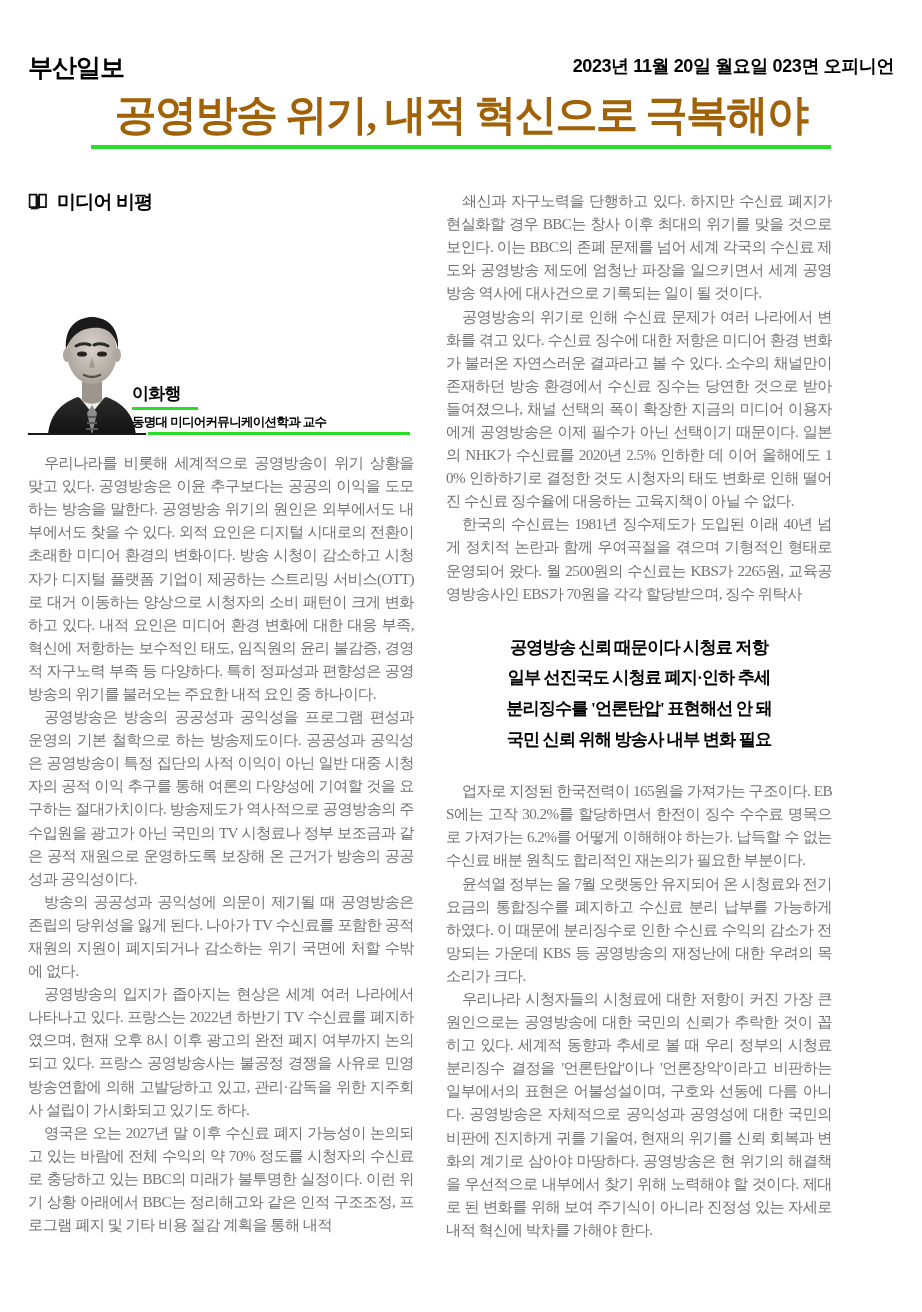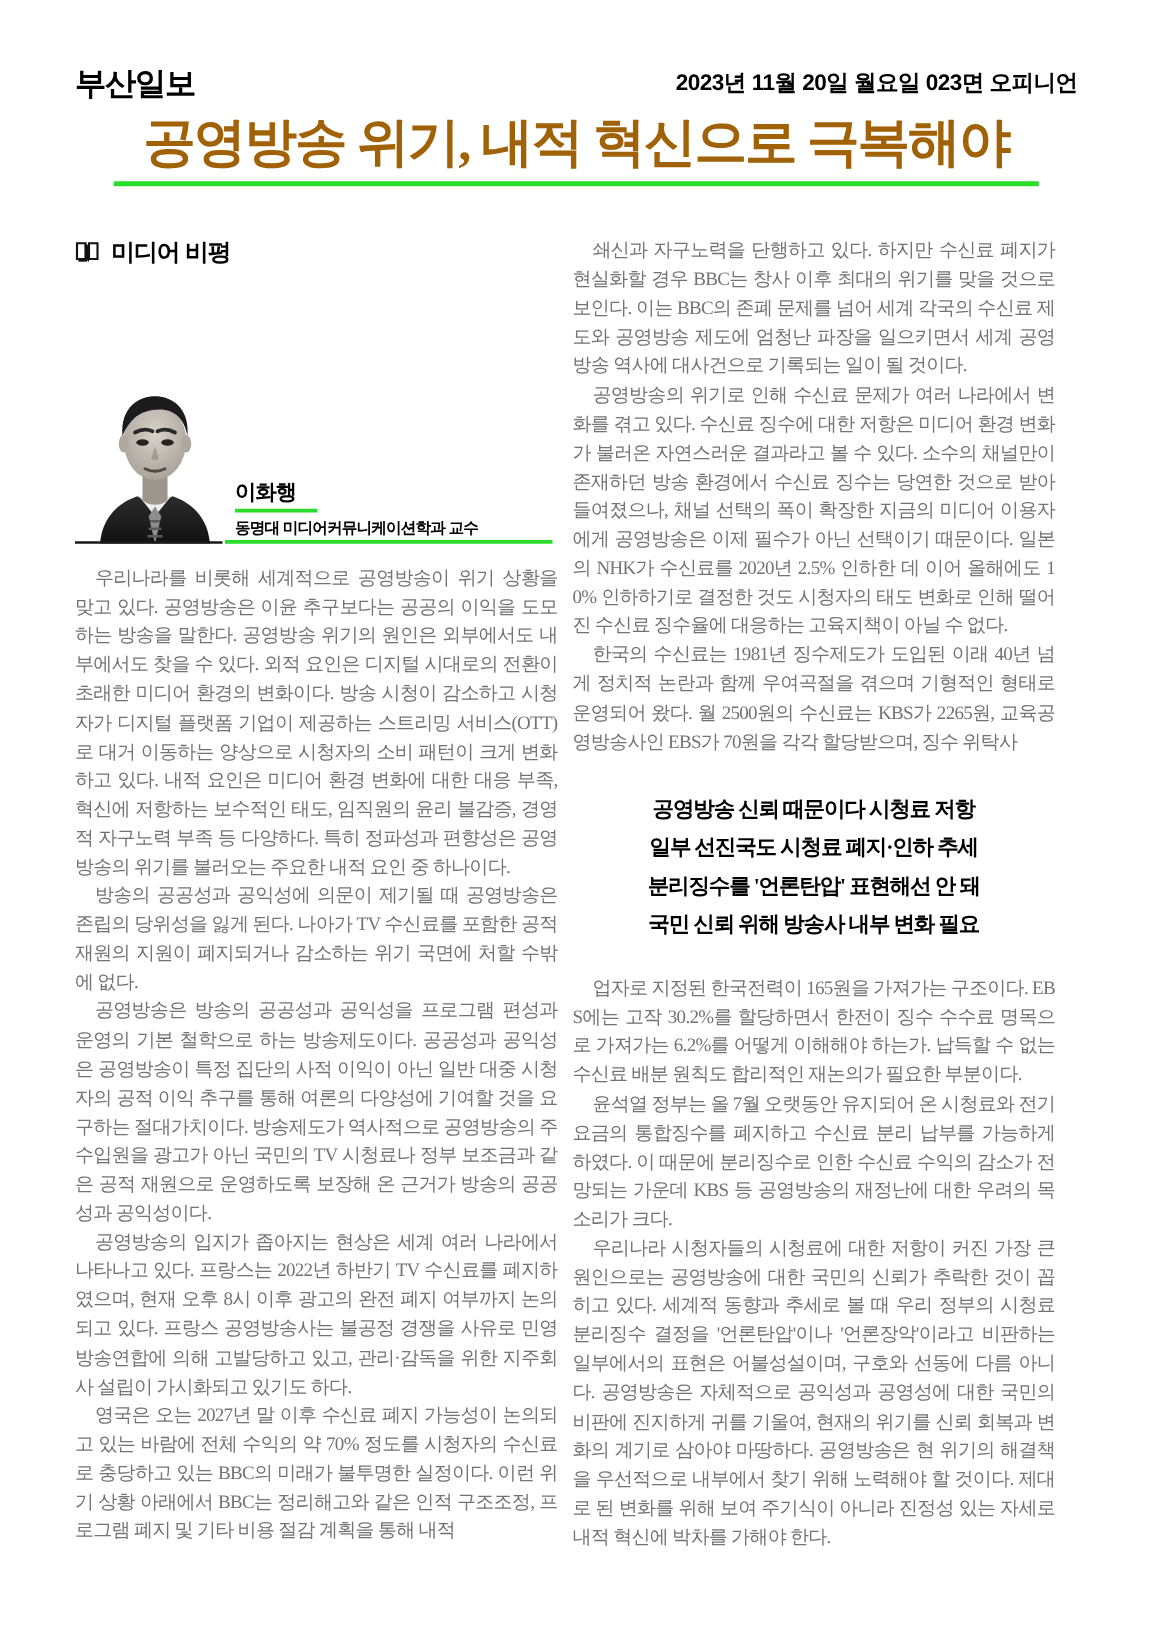--- a/index.html
+++ b/index.html
@@ -13,21 +13,21 @@
     font-family: "Liberation Serif", "DejaVu Serif", serif;
     color: #111111;
     position: relative;
     overflow: hidden;
   }
   .page {
     position: relative;
     width: 922px;
     height: 1312px;
     box-sizing: border-box;
-    padding: 0 60px;
+    padding: 0 28px;
   }
 
   
   .masthead {
     display: flex;
     align-items: flex-end;
     justify-content: space-between;
     padding-top: 46px;
     height: 34px;
   }
@@ -67,21 +67,21 @@
     height: 4px;
     background: #2bdd2b;
     margin: 6px auto 0 auto;
     width: 740px;
   }
 
   
   .columns {
     display: flex;
     margin-top: 40px;
-    gap: 12px;
+    gap: 32px;
     align-items: flex-start;
   }
   .col {
     width: 386px;
     flex: 0 0 386px;
   }
 
   
   .kicker {
     display: flex;
@@ -113,21 +113,21 @@
     position: absolute;
     left: 14px;
     bottom: 0;
     width: 100px;
     height: 134px;
     overflow: hidden;
   }
   .portrait svg { display: block; }
   .author-meta {
     position: absolute;
-    left: 128px;
+    left: 104px;
     bottom: 4px;
     width: 262px;
   }
   .author-name {
     font-family: "Liberation Sans", "DejaVu Sans", sans-serif;
     font-weight: bold;
     font-size: 17px;
     letter-spacing: -0.7px;
     color: #000;
     line-height: 1.2;
@@ -271,22 +271,22 @@
           <div class="author-name">이화행</div>
           <div class="author-rule"></div>
           <div class="author-affil">동명대 미디어커뮤니케이션학과 교수</div>
         </div>
         <div class="author-baseline-dark"></div>
         <div class="author-baseline"></div>
       </div>
 
       <div class="body-text">
         <p>우리나라를 비롯해 세계적으로 공영방송이 위기 상황을 맞고 있다. 공영방송은 이윤 추구보다는 공공의 이익을 도모하는 방송을 말한다. 공영방송 위기의 원인은 외부에서도 내부에서도 찾을 수 있다. 외적 요인은 디지털 시대로의 전환이 초래한 미디어 환경의 변화이다. 방송 시청이 감소하고 시청자가 디지털 플랫폼 기업이 제공하는 스트리밍 서비스(OTT)로 대거 이동하는 양상으로 시청자의 소비 패턴이 크게 변화하고 있다. 내적 요인은 미디어 환경 변화에 대한 대응 부족, 혁신에 저항하는 보수적인 태도, 임직원의 윤리 불감증, 경영적 자구노력 부족 등 다양하다. 특히 정파성과 편향성은 공영방송의 위기를 불러오는 주요한 내적 요인 중 하나이다.</p>
+        <p>공영방송은 방송의 공공성과 공익성을 프로그램 편성과 운영의 기본 철학으로 하는 방송제도이다. 공공성과 공익성은 공영방송이 특정 집단의 사적 이익이 아닌 일반 대중 시청자의 공적 이익 추구를 통해 여론의 다양성에 기여할 것을 요구하는 절대가치이다. 방송제도가 역사적으로 공영방송의 주 수입원을 광고가 아닌 국민의 TV 시청료나 정부 보조금과 같은 공적 재원으로 운영하도록 보장해 온 근거가 방송의 공공성과 공익성이다.</p>
         <p>방송의 공공성과 공익성에 의문이 제기될 때 공영방송은 존립의 당위성을 잃게 된다. 나아가 TV 수신료를 포함한 공적 재원의 지원이 폐지되거나 감소하는 위기 국면에 처할 수밖에 없다.</p>
-        <p>공영방송은 방송의 공공성과 공익성을 프로그램 편성과 운영의 기본 철학으로 하는 방송제도이다. 공공성과 공익성은 공영방송이 특정 집단의 사적 이익이 아닌 일반 대중 시청자의 공적 이익 추구를 통해 여론의 다양성에 기여할 것을 요구하는 절대가치이다. 방송제도가 역사적으로 공영방송의 주 수입원을 광고가 아닌 국민의 TV 시청료나 정부 보조금과 같은 공적 재원으로 운영하도록 보장해 온 근거가 방송의 공공성과 공익성이다.</p>
         <p>공영방송의 입지가 좁아지는 현상은 세계 여러 나라에서 나타나고 있다. 프랑스는 2022년 하반기 TV 수신료를 폐지하였으며, 현재 오후 8시 이후 광고의 완전 폐지 여부까지 논의되고 있다. 프랑스 공영방송사는 불공정 경쟁을 사유로 민영방송연합에 의해 고발당하고 있고, 관리·감독을 위한 지주회사 설립이 가시화되고 있기도 하다.</p>
         <p>영국은 오는 2027년 말 이후 수신료 폐지 가능성이 논의되고 있는 바람에 전체 수익의 약 70% 정도를 시청자의 수신료로 충당하고 있는 BBC의 미래가 불투명한 실정이다. 이런 위기 상황 아래에서 BBC는 정리해고와 같은 인적 구조조정, 프로그램 폐지 및 기타 비용 절감 계획을 통해 내적</p>
       </div>
     </div>
 
     <div class="col">
       <div class="body-text">
         <p>쇄신과 자구노력을 단행하고 있다. 하지만 수신료 폐지가 현실화할 경우 BBC는 창사 이후 최대의 위기를 맞을 것으로 보인다. 이는 BBC의 존폐 문제를 넘어 세계 각국의 수신료 제도와 공영방송 제도에 엄청난 파장을 일으키면서 세계 공영방송 역사에 대사건으로 기록되는 일이 될 것이다.</p>
         <p>공영방송의 위기로 인해 수신료 문제가 여러 나라에서 변화를 겪고 있다. 수신료 징수에 대한 저항은 미디어 환경 변화가 불러온 자연스러운 결과라고 볼 수 있다. 소수의 채널만이 존재하던 방송 환경에서 수신료 징수는 당연한 것으로 받아들여졌으나, 채널 선택의 폭이 확장한 지금의 미디어 이용자에게 공영방송은 이제 필수가 아닌 선택이기 때문이다. 일본의 NHK가 수신료를 2020년 2.5% 인하한 데 이어 올해에도 10% 인하하기로 결정한 것도 시청자의 태도 변화로 인해 떨어진 수신료 징수율에 대응하는 고육지책이 아닐 수 없다.</p>
         <p>한국의 수신료는 1981년 징수제도가 도입된 이래 40년 넘게 정치적 논란과 함께 우여곡절을 겪으며 기형적인 형태로 운영되어 왔다. 월 2500원의 수신료는 KBS가 2265원, 교육공영방송사인 EBS가 70원을 각각 할당받으며, 징수 위탁사</p>

